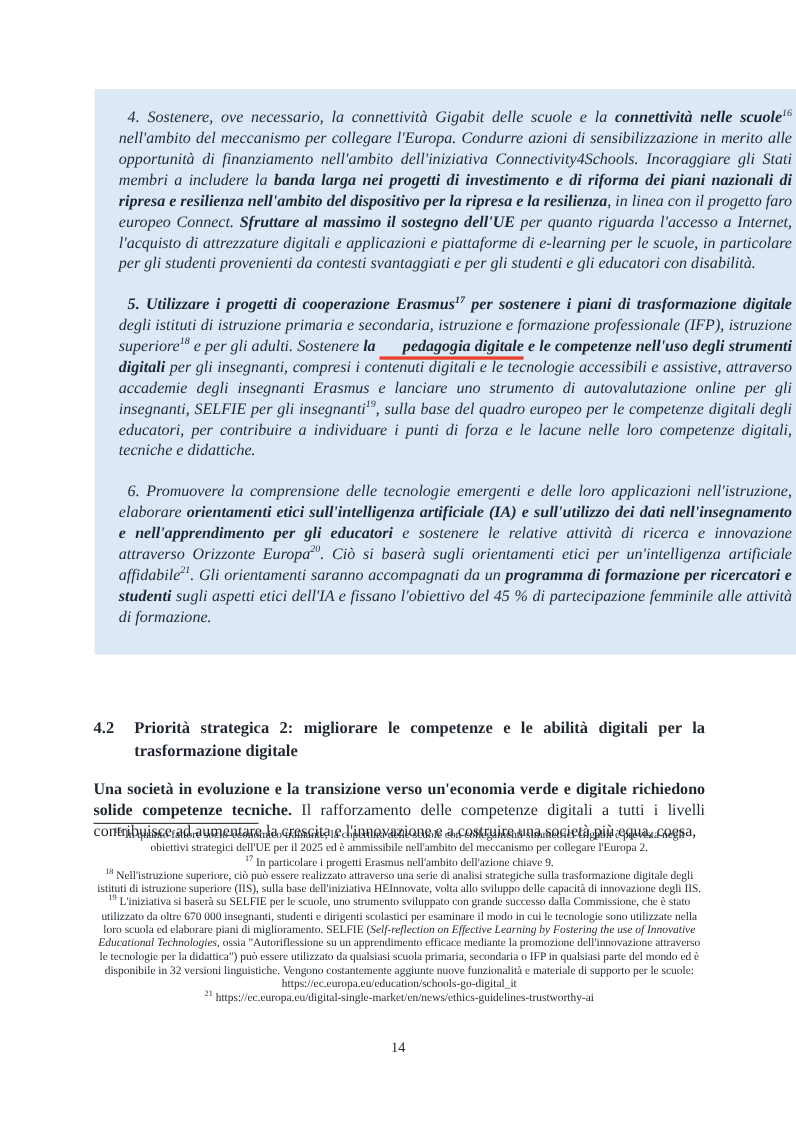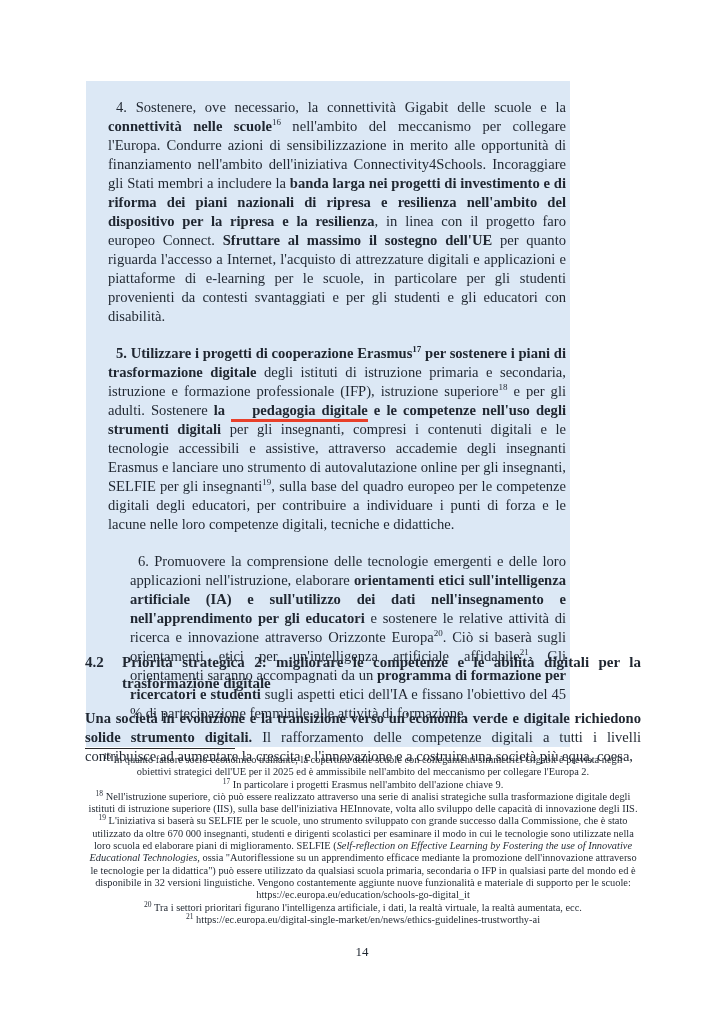--- a/index.html
+++ b/index.html
@@ -9,33 +9,34 @@
     font-family: "Liberation Serif", serif;
     color: #1f2630;
     position: relative;
     overflow: hidden;
   }
   .page { position: absolute; inset: 0; }
 
   
   .highlight-box {
     position: absolute;
-    left: 86px; top: 81px; width: 484px;
+    left: 86px; top: 81px; width: 638px;
     background: var(--hl, #dce8f5);
     padding: 17px 4px 24px 22px;
     box-sizing: border-box;
+    font-style: italic;
   }
   .hl-paragraph {
     margin: 0 0 18px 0;
     font-size: 14.6px;
     line-height: 19px;
     text-align: justify;
     text-indent: 8px;
   }
-  .hl-paragraph:last-child { margin-bottom: 0; margin-left: 22px; }
+  .hl-paragraph:last-child { margin-bottom: 0; }
 
   .b { font-weight: bold; }
   .i { font-style: italic; }
   sup { font-size: 9px; line-height: 0; vertical-align: super; }
 
   .red-underline {
     border-bottom: 3px solid var(--red, #e8402a);
     padding-bottom: 1px;
     padding-left: 21px;
   }
@@ -95,30 +96,29 @@
     <p class="hl-paragraph"><span>4. Sostenere, ove necessario, la connettività Gigabit delle scuole e la </span><span class="b">connettività nelle scuole</span><sup>16</sup><span> nell'ambito del meccanismo per collegare l'Europa. Condurre azioni di sensibilizzazione in merito alle opportunità di finanziamento nell'ambito dell'iniziativa Connectivity4Schools. Incoraggiare gli Stati membri a includere la </span><span class="b">banda larga nei progetti di investimento e di riforma dei piani nazionali di ripresa e resilienza nell'ambito del dispositivo per la ripresa e la resilienza</span><span>, in linea con il progetto faro europeo Connect. </span><span class="b">Sfruttare al massimo il sostegno dell'UE</span><span> per quanto riguarda l'accesso a Internet, l'acquisto di attrezzature digitali e applicazioni e piattaforme di e-learning per le scuole, in particolare per gli studenti provenienti da contesti svantaggiati e per gli studenti e gli educatori con disabilità.</span></p>
     <p class="hl-paragraph"><span class="b">5. </span><span class="b">Utilizzare i progetti di cooperazione Erasmus</span><sup class="b">17</sup><span class="b"> per sostenere i piani di trasformazione digitale</span><span> degli istituti di istruzione primaria e secondaria, istruzione e formazione professionale (IFP), istruzione superiore</span><sup>18</sup><span> e per gli adulti. Sostenere </span><span class="b">la </span><span class="b red-underline">pedagogia digitale</span><span class="b"> e le competenze nell'uso degli strumenti digitali</span><span> per gli insegnanti, compresi i contenuti digitali e le tecnologie accessibili e assistive, attraverso accademie degli insegnanti Erasmus e lanciare uno strumento di autovalutazione online per gli insegnanti, SELFIE per gli insegnanti</span><sup>19</sup><span>, sulla base del quadro europeo per le competenze digitali degli educatori, per contribuire a individuare i punti di forza e le lacune nelle loro competenze digitali, tecniche e didattiche.</span></p>
     <p class="hl-paragraph"><span>6. Promuovere la comprensione delle tecnologie emergenti e delle loro applicazioni nell'istruzione, elaborare </span><span class="b">orientamenti etici sull'intelligenza artificiale (IA) e sull'utilizzo dei dati nell'insegnamento e nell'apprendimento per gli educatori</span><span> e sostenere le relative attività di ricerca e innovazione attraverso Orizzonte Europa</span><sup>20</sup><span>. Ciò si baserà sugli orientamenti etici per un'intelligenza artificiale affidabile</span><sup>21</sup><span>. Gli orientamenti saranno accompagnati da un </span><span class="b">programma di formazione per ricercatori e studenti</span><span> sugli aspetti etici dell'IA e fissano l'obiettivo del 45 % di partecipazione femminile alle attività di formazione.</span></p>
   </div>
 
   <div class="lower">
     <div class="section-heading">
       <span class="heading-number">4.2</span>
       <span class="heading-text">Priorità strategica 2: migliorare le competenze e le abilità digitali per la trasformazione digitale</span>
     </div>
-    <p class="intro-paragraph"><span class="b">Una società in evoluzione e la transizione verso un'economia verde e digitale richiedono solide strumento digitali.</span><span> Il rafforzamento delle competenze digitali a tutti i livelli contribuisce ad aumentare la crescita e l'innovazione e a costruire una società più equa, coesa,</span></p>
+    <p class="intro-paragraph"><span class="b">Una società in evoluzione e la transizione verso un'economia verde e digitale richiedono solide competenze tecniche.</span><span> Il rafforzamento delle competenze digitali a tutti i livelli contribuisce ad aumentare la crescita e l'innovazione e a costruire una società più equa, coesa,</span></p>
   </div>
 
   <div class="footnote-area">
     <hr class="fn-separator">
     <div id="footnote-list">
         <div class="footnote-item"><sup>16</sup> <span>In quanto fattore socio-economico trainante, la copertura delle scuole con collegamenti simmetrici Gigabit è prevista negli obiettivi strategici dell'UE per il 2025 ed è ammissibile nell'ambito del meccanismo per collegare l'Europa 2.</span></div>
         <div class="footnote-item"><sup>17</sup> <span>In particolare i progetti Erasmus nell'ambito dell'azione chiave 9.</span></div>
         <div class="footnote-item"><sup>18</sup> <span>Nell'istruzione superiore, ciò può essere realizzato attraverso una serie di analisi strategiche sulla trasformazione digitale degli istituti di istruzione superiore (IIS), sulla base dell'iniziativa HEInnovate, volta allo sviluppo delle capacità di innovazione degli IIS.</span></div>
         <div class="footnote-item"><sup>19</sup> <span>L'iniziativa si baserà su SELFIE per le scuole, uno strumento sviluppato con grande successo dalla Commissione, che è stato utilizzato da oltre 670 000 insegnanti, studenti e dirigenti scolastici per esaminare il modo in cui le tecnologie sono utilizzate nella loro scuola ed elaborare piani di miglioramento. SELFIE (</span><span class="i">Self-reflection on Effective Learning by Fostering the use of Innovative Educational Technologies,</span><span> ossia "Autoriflessione su un apprendimento efficace mediante la promozione dell'innovazione attraverso le tecnologie per la didattica") può essere utilizzato da qualsiasi scuola primaria, secondaria o IFP in qualsiasi parte del mondo ed è disponibile in 32 versioni linguistiche. Vengono costantemente aggiunte nuove funzionalità e materiale di supporto per le scuole:</span><br><span>https://ec.europa.eu/education/schools-go-digital_it</span></div>
-        <div class="footnote-item"><sup>20</sup> <span>Tra i settori prioritari figurano l'intelligenza artificiale, i dati, la realtà virtuale, la realtà aumentata, ecc.</span></div>
         <div class="footnote-item"><sup>21</sup> <span>https://ec.europa.eu/digital-single-market/en/news/ethics-guidelines-trustworthy-ai</span></div>
       </div>
   </div>
 
   <div class="page-number">14</div>
 
 </div>
 
 </body></html>

